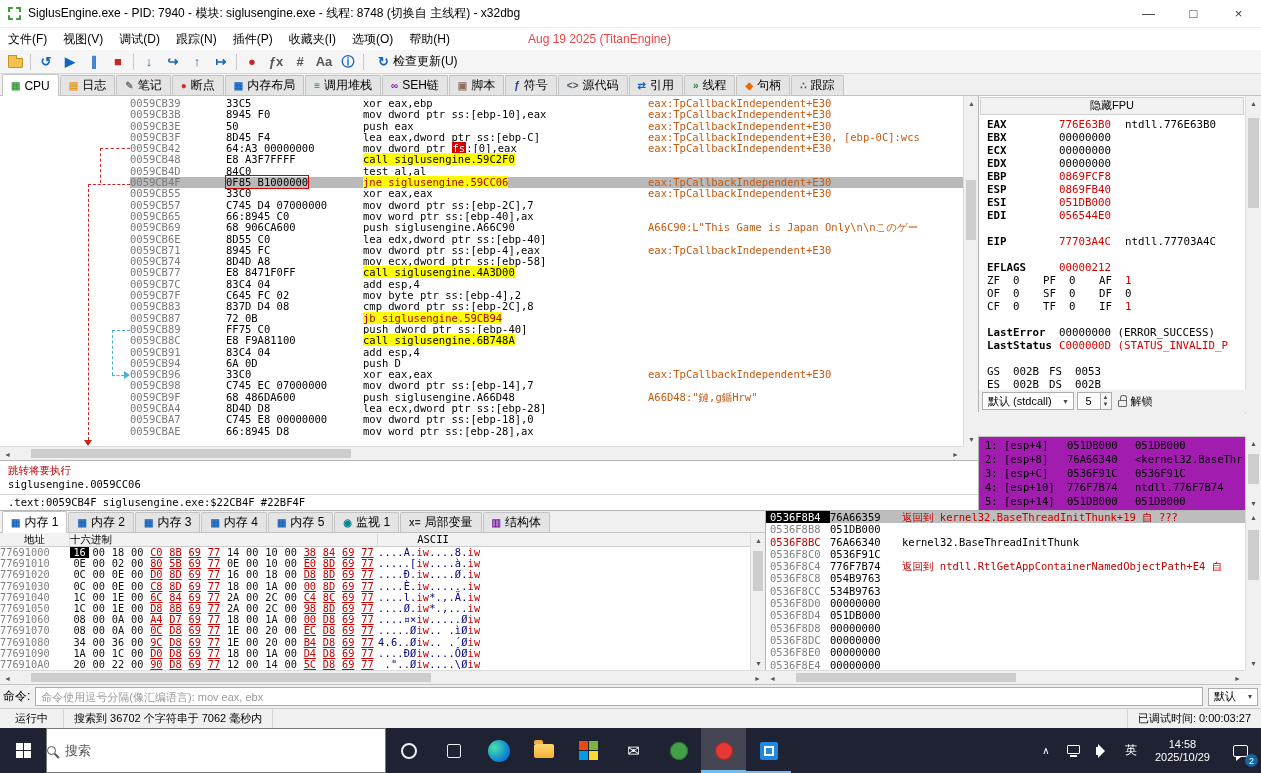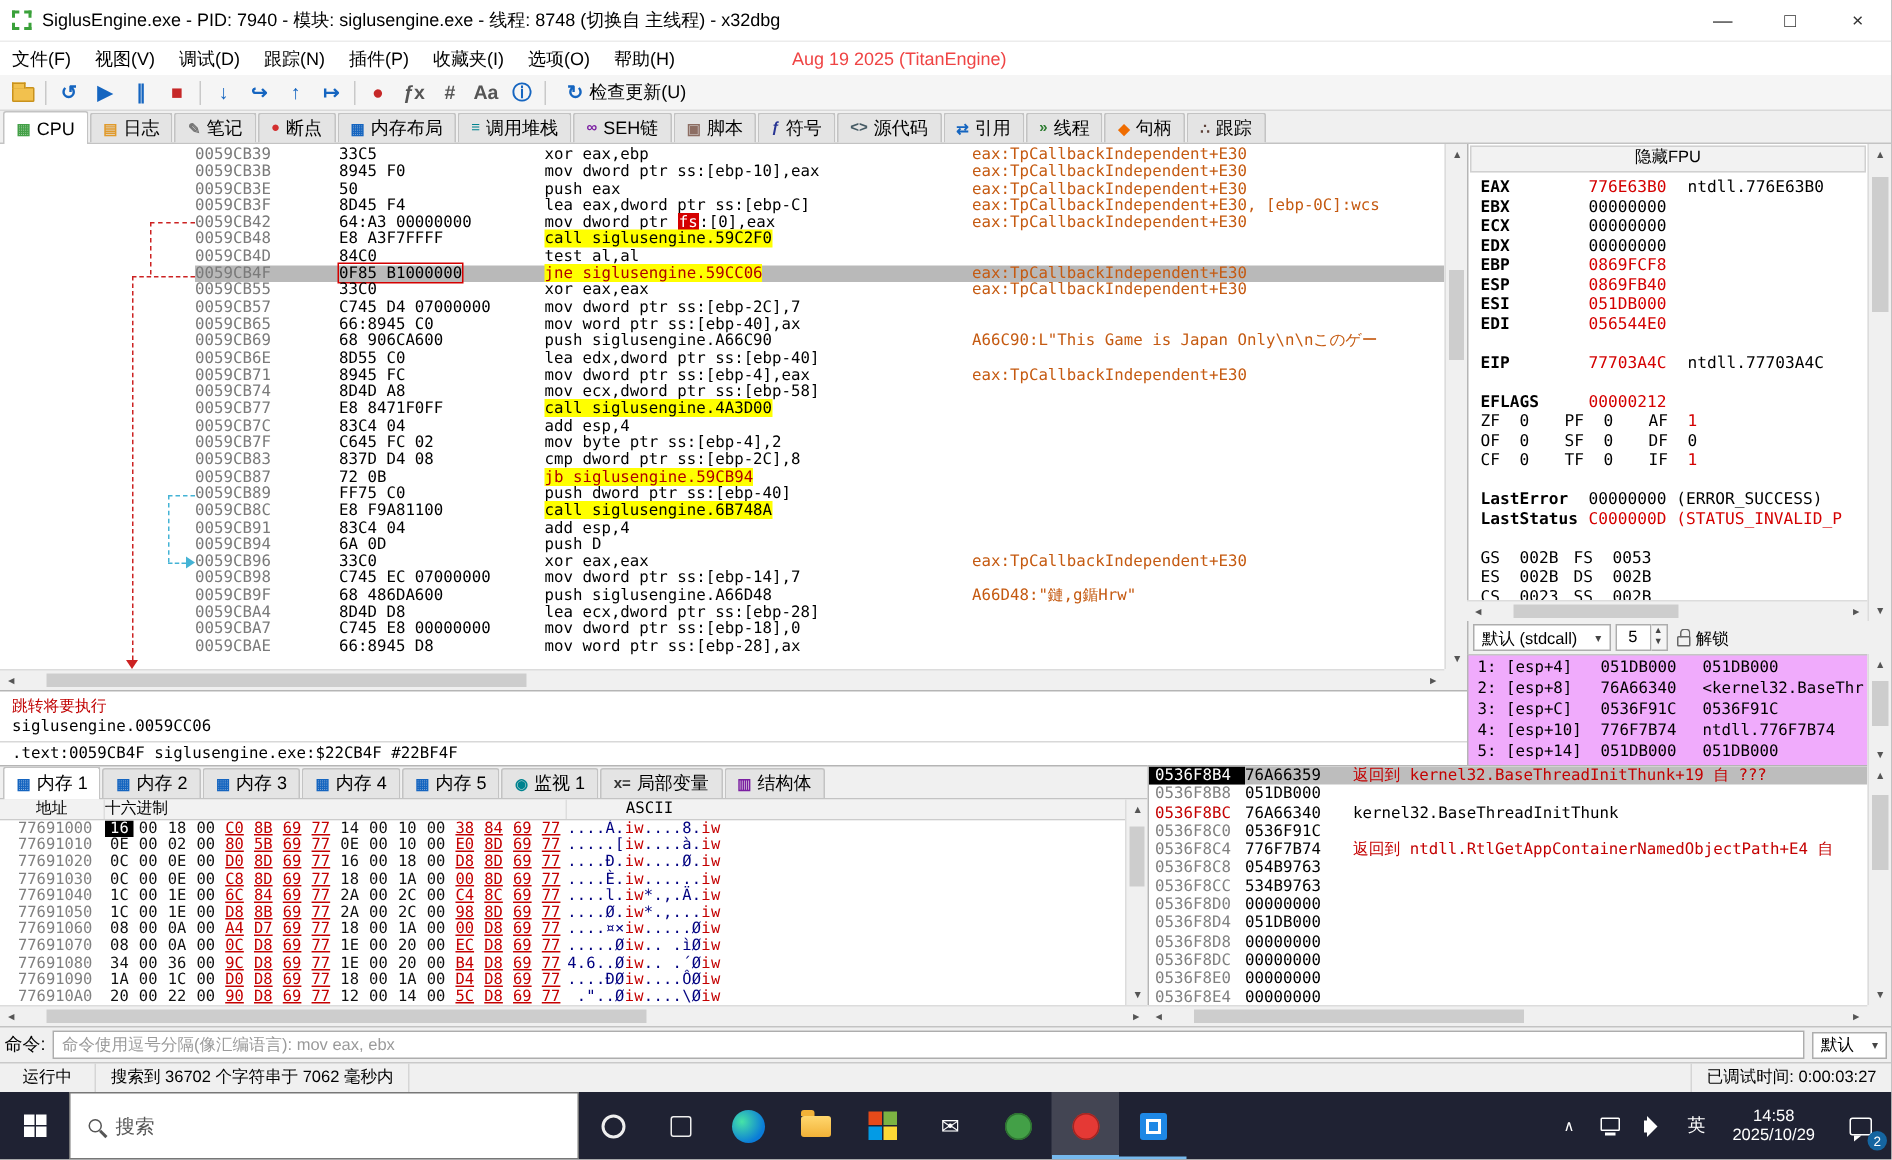--- a/index.html
+++ b/index.html
@@ -69,42 +69,42 @@
 .reg-rows{font-family:"DejaVu Sans Mono",monospace;font-size:10.8px;padding:2px 0 0 8px}
 .reg-row{height:13px;line-height:13px;white-space:pre}
 .reg-gap{height:13px}
 .reg-name{display:inline-block;width:72px;font-weight:bold}
 .red{color:#d40000}
 .reg-extra{margin-left:14px}
 .flag-pair{display:inline-block;width:56px}
 .flag-pair.seg{width:62px}
 .flag-name{display:inline-block;width:26px}
 
-.convrow{position:absolute;left:978px;top:414px;width:283px;height:22px;background:#f0f0f0;display:flex;align-items:center;gap:3px;padding:0 3px;border-left:1px solid #b5b5b5}
+.convrow{position:absolute;left:978px;top:390px;width:283px;height:22px;background:#f0f0f0;display:flex;align-items:center;gap:3px;padding:0 3px;border-left:1px solid #b5b5b5}
 .dd{background:#fff;border:1px solid #adadad;height:18px;display:flex;align-items:center;padding:0 5px;font-size:11px}
 .caret{margin-left:12px;font-size:8px;color:#444}
 .spinwrap{display:flex;align-items:center}
 .spin{background:#fff;border:1px solid #adadad;height:18px;width:24px;text-align:center;font-size:11px;line-height:16px}
 .spinarr{display:flex;flex-direction:column;font-size:6px;color:#444;line-height:7px;border:1px solid #adadad;border-left:none;height:18px;justify-content:center;padding:0 2px;background:#f5f5f5}
 .lockbox{display:flex;align-items:center;gap:4px;font-size:11px;padding:0 3px}
 .padlock{width:9px;height:7px;border:1.5px solid #666;border-radius:1px;position:relative;margin-top:4px}
 .padlock::before{content:"";position:absolute;top:-6px;left:1px;width:5px;height:5px;border:1.5px solid #666;border-bottom:none;border-radius:3px 3px 0 0}
-.argsrows{position:absolute;left:978px;top:436px;width:267px;height:74px;background:#f0abfc;border-left:1px solid #b5b5b5;border-top:1px solid #c5c5c5;font-family:"DejaVu Sans Mono",monospace;font-size:10.5px;padding:1px 0 0 6px}
+.argsrows{position:absolute;left:978px;top:436px;width:267px;height:74px;background:#a21caf;border-left:1px solid #b5b5b5;border-top:1px solid #c5c5c5;font-family:"DejaVu Sans Mono",monospace;font-size:10.5px;padding:1px 0 0 6px}
 .arg-row{height:14px;line-height:14px;white-space:pre}
 .a-e{display:inline-block;width:82px}
 .a-v{display:inline-block;width:68px}
 
 .btabs{position:absolute;left:0;top:510px;width:765px;height:23px;background:#f0f0f0;border-top:1px solid #b5b5b5;border-bottom:1px solid #c3c3c3;display:flex;align-items:flex-end;padding-left:2px}
 .dumphead{position:absolute;left:0;top:533px;width:750px;height:14px;background:#f2f2f2;border-bottom:1px solid #ccc;display:flex;font-size:10.5px;font-family:"DejaVu Sans Mono",monospace;line-height:13px}
 .dh-addr{width:70px;text-align:center;border-right:1px solid #ddd}
 .dh-hex{width:308px;text-align:left;border-right:1px solid #ddd}
 .dh-ascii{width:110px;text-align:center}
 .dumprows{position:absolute;left:0;top:547px;width:750px;height:123px;background:#fff;overflow:hidden}
 .dump-row{display:flex;height:11.2px;line-height:11.3px;font-family:"DejaVu Sans Mono",monospace;font-size:10.3px;white-space:pre}
-.d-addr{width:70px;flex:none;color:#808080;padding-left:12px}
+.d-addr{width:70px;flex:none;color:#808080;padding-left:0}
 .d-hex{width:308px;flex:none;display:flex}
 .byte{width:19.2px;text-align:center;color:#111}
 .byte.ptr{color:#c40000;text-decoration:underline}
 .byte.selb{background:#000;color:#fff}
 .d-ascii{display:flex}
 .ach{width:6.4px;color:#000080;text-align:center}
 .ach.ptr{color:#c40000}
 .stackp{position:absolute;left:765px;top:510px;width:480px;height:160px;background:#fff;border-left:1px solid #b5b5b5;border-top:1px solid #b5b5b5;overflow:hidden;font-family:"DejaVu Sans Mono",monospace;font-size:10.5px}
 .stack-row{display:flex;height:12.3px;line-height:12.4px;white-space:pre}
 .stack-row.sel{background:#bdbdbd}
@@ -120,21 +120,21 @@
 .cmdinput::placeholder{color:#9a9a9a}
 .statusbar{position:absolute;left:0;top:708px;width:1261px;height:20px;background:#f0f0f0;border-top:1px solid #c9c9c9;display:flex;align-items:center;font-size:11px}
 .st-state{width:64px;text-align:center;border-right:1px solid #d5d5d5;line-height:19px}
 .st-msg{padding:0 10px;border-right:1px solid #d5d5d5;line-height:19px}
 .st-time{margin-left:auto;padding:0 10px;border-left:1px solid #d5d5d5;line-height:19px}
 
 .taskbar{position:absolute;left:0;top:728px;width:1261px;height:45px;background:#1f2233;display:flex;align-items:stretch;color:#fff}
 .tb-start{width:46px;display:flex;align-items:center;justify-content:center}
 .winlogo{display:grid;grid-template-columns:7px 7px;grid-template-rows:7px 7px;gap:1px}
 .winlogo i{background:#fff}
-.tb-search{width:340px;background:#fff;color:#555;display:flex;align-items:center;gap:9px;padding-left:12px;border:1px solid #777}
+.tb-search{width:340px;background:#fff;color:#555;display:flex;align-items:center;gap:9px;border:1px solid #777}
 .mag{width:9px;height:9px;border:1.5px solid #555;border-radius:50%;position:relative;flex:none}
 .mag::after{content:"";position:absolute;width:6px;height:1.5px;background:#555;transform:rotate(45deg);right:-5px;bottom:-2px}
 .tb-search-text{font-size:13px}
 .tb-btn{width:45px;display:flex;align-items:center;justify-content:center}
 .cortana{width:16px;height:16px;border:2px solid #eee;border-radius:50%}
 .taskview{width:14px;height:14px;border:1.5px solid #eee;border-radius:2px}
 .edgeicon{width:22px;height:22px;border-radius:50%;background:radial-gradient(circle at 30% 35%,#46e3a7,#0a7cd8 70%)}
 .folder-lg{width:20px;height:14px;background:linear-gradient(#ffd76e,#f2b238);border-radius:2px;position:relative}
 .folder-lg::before{content:"";position:absolute;top:-4px;left:0;width:9px;height:4px;background:#f2b238;border-radius:2px 2px 0 0}
 .storeicon{display:grid;grid-template-columns:9px 9px;grid-template-rows:9px 9px;gap:1px}

